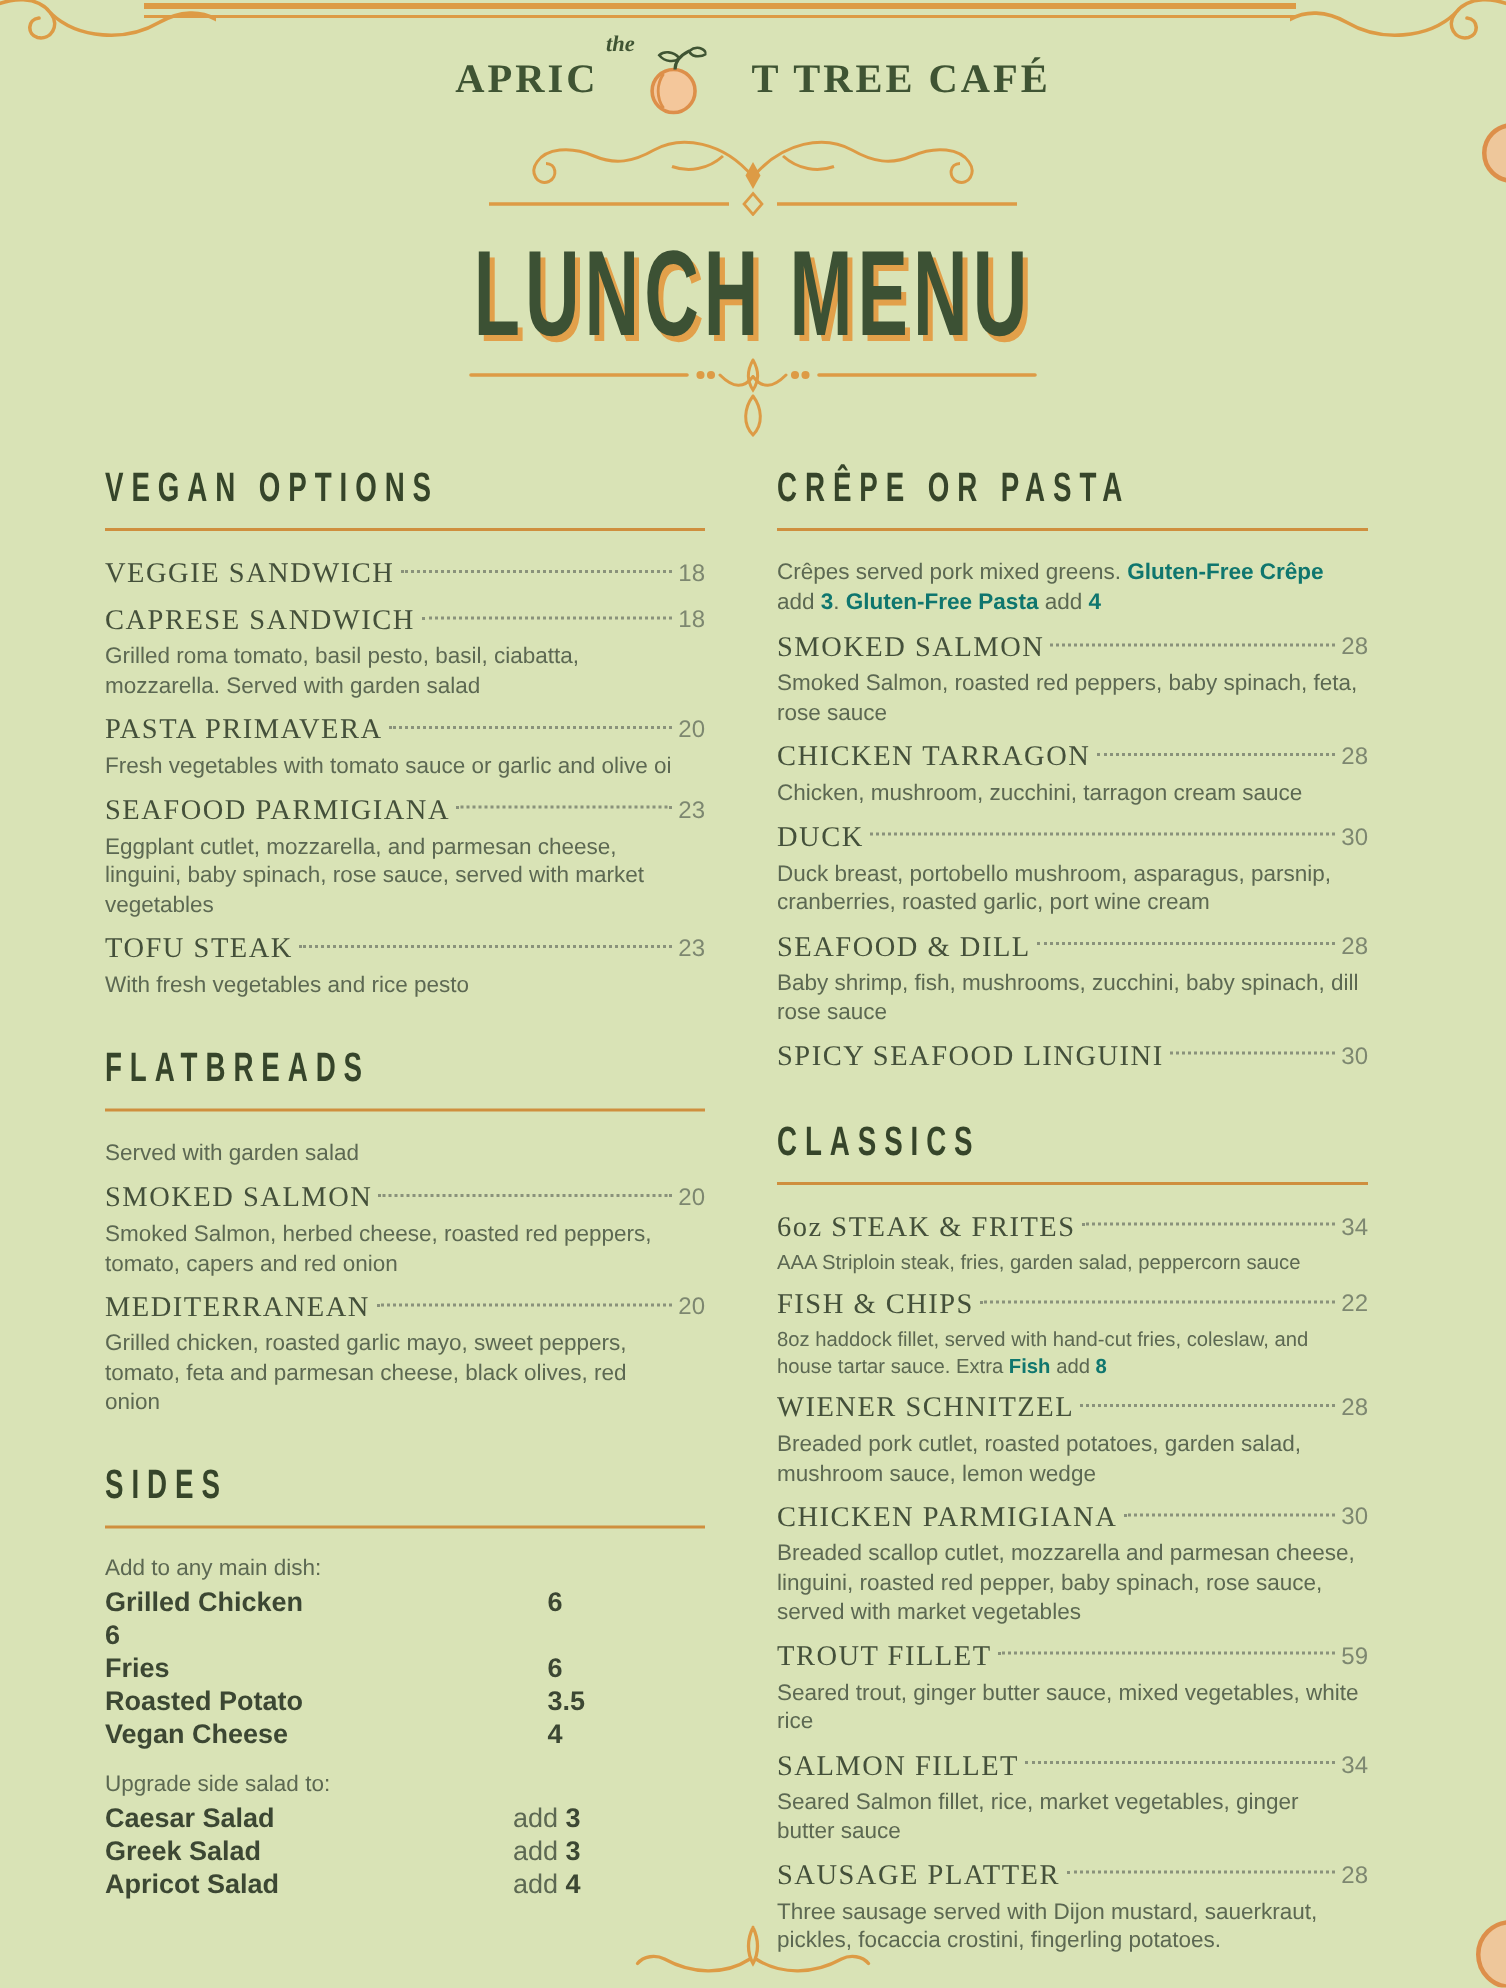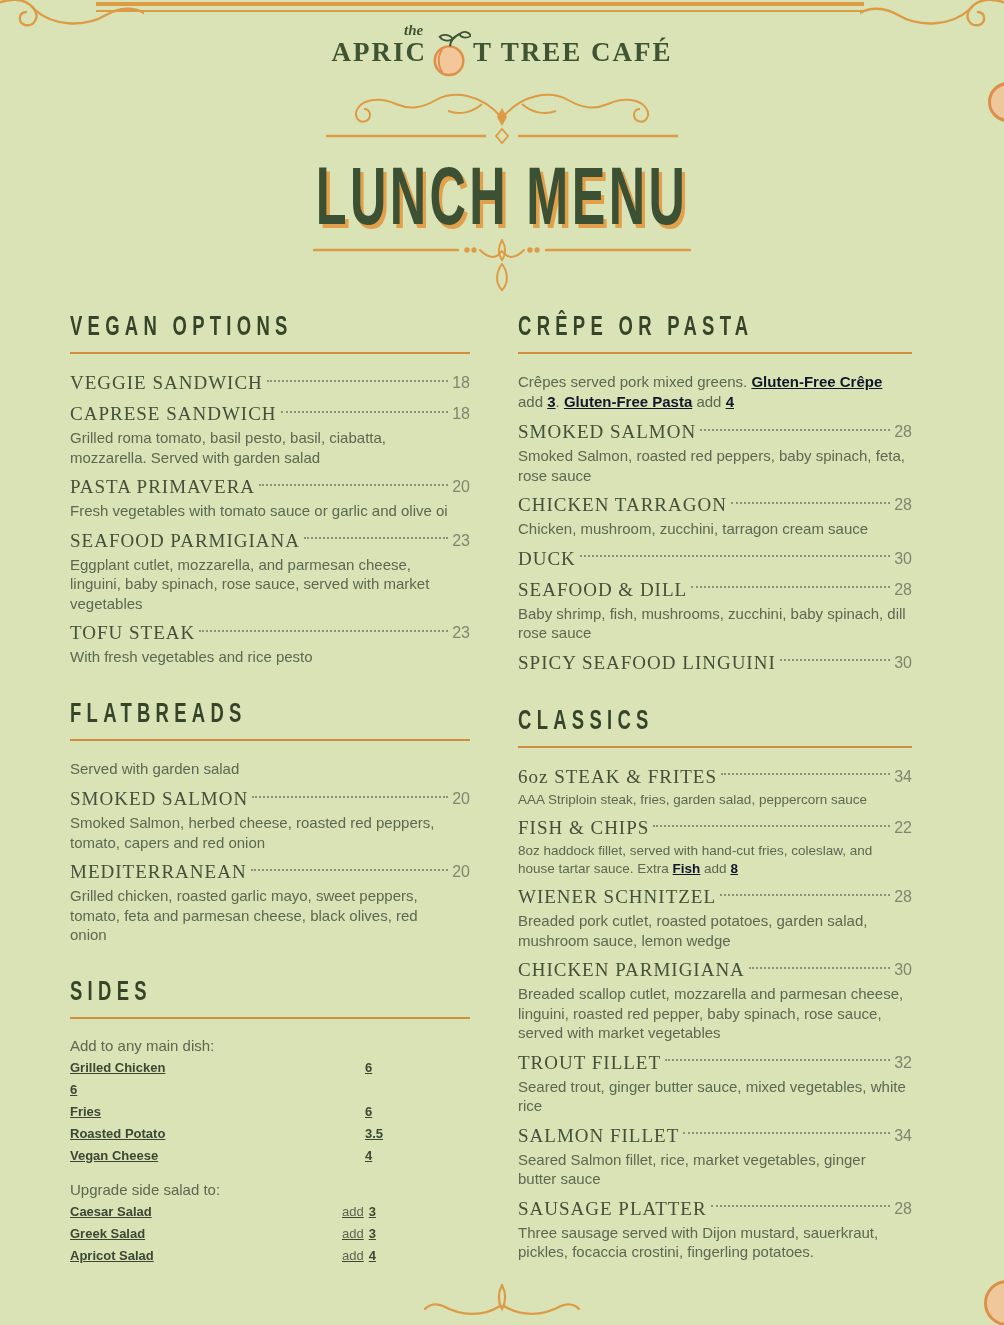--- a/index.html
+++ b/index.html
@@ -25,20 +25,21 @@
   
   .brand {
     margin-top:26px;
     display:flex; justify-content:center; align-items:center;
     position:relative;
     font-family:"Liberation Serif", serif;
     font-weight:bold;
     font-size:27px; letter-spacing:2px;
     color:#3f5433;
     height:52px;
+    gap:28px;
   }
   .brand .the {
     position:absolute; top:-4px; left:50%; margin-left:-98px;
     font-size:15px; font-style:italic; letter-spacing:0;
   }
   .brand svg.apricot { margin:0 2px; position:relative; top:2px; }
 
   
   .flourish-top { display:block; margin:4px auto 0; }
   h1.title {
@@ -78,26 +79,26 @@
     font-size:19px; letter-spacing:1px;
     color:#44503a; white-space:nowrap; line-height:22px;
   }
   .leader { flex:1; border-bottom:2px dotted #8a927b; margin:0 4px 5px 4px; min-width:14px; }
   .price { font-size:16px; color:#7d8770; line-height:22px; }
   .desc {
     font-size:15px; color:#5c6852; line-height:1.3;
     margin-top:3px; max-width:388px;
   }
   .desc.small { font-size:13.5px; }
-  .desc b, .note b, .intro b { color:#0f172a;text-decoration:underline; }
+  .desc b, .note b, .intro b { color:#0f766e; }
   .note, .intro { font-size:15px; color:#5c6852; line-height:1.3; margin-bottom:10px; max-width:388px; }
 
   
   .sides-note { font-size:15px; color:#5c6852; margin-bottom:3px; }
-  .sides-row { display:flex; font-size:13px; line-height:22px; color:#3c4733;text-decoration:underline; }
+  .sides-row { display:flex; font-size:18px; line-height:22px; color:#3c4733; }
   .sides-label { width:295px; font-weight:bold; }
   .sides-label .sfx { font-weight:normal; color:#5c6852; }
   .sides-price { font-weight:bold; }
   .upg-group { margin-top:14px; }
   .upg-label { width:272px; font-weight:bold; }
   .upg-add { font-weight:normal; color:#5c6852; }
   .upg-val { font-weight:bold; margin-left:5px; }
 
   .bottom-ornament { position:absolute; left:50%; margin-left:-85px; bottom:4px; }
 </style>
@@ -304,20 +305,21 @@
             <span class="price">28</span>
           </div>
         <p class="desc">Chicken, mushroom, zucchini, tarragon cream sauce</p>
       </div>
       <div class="item">
         <div class="row">
             <span class="iname">DUCK</span>
             <span class="leader"></span>
             <span class="price">30</span>
           </div>
+        <p class="desc">Duck breast, portobello mushroom, asparagus, parsnip, cranberries, roasted garlic, port wine cream</p>
       </div>
       <div class="item">
         <div class="row">
             <span class="iname">SEAFOOD &amp; DILL</span>
             <span class="leader"></span>
             <span class="price">28</span>
           </div>
         <p class="desc">Baby shrimp, fish, mushrooms, zucchini, baby spinach, dill rose sauce</p>
       </div>
       <div class="item">
@@ -362,21 +364,21 @@
             <span class="iname">CHICKEN PARMIGIANA</span>
             <span class="leader"></span>
             <span class="price">30</span>
           </div>
         <p class="desc">Breaded scallop cutlet, mozzarella and parmesan cheese, linguini, roasted red pepper, baby spinach, rose sauce, served with market vegetables</p>
       </div>
       <div class="item">
         <div class="row">
             <span class="iname">TROUT FILLET</span>
             <span class="leader"></span>
-            <span class="price">32</span>
+            <span class="price">59</span>
           </div>
         <p class="desc">Seared trout, ginger butter sauce, mixed vegetables, white rice</p>
       </div>
       <div class="item">
         <div class="row">
             <span class="iname">SALMON FILLET</span>
             <span class="leader"></span>
             <span class="price">34</span>
           </div>
         <p class="desc">Seared Salmon fillet, rice, market vegetables, ginger butter sauce</p>

